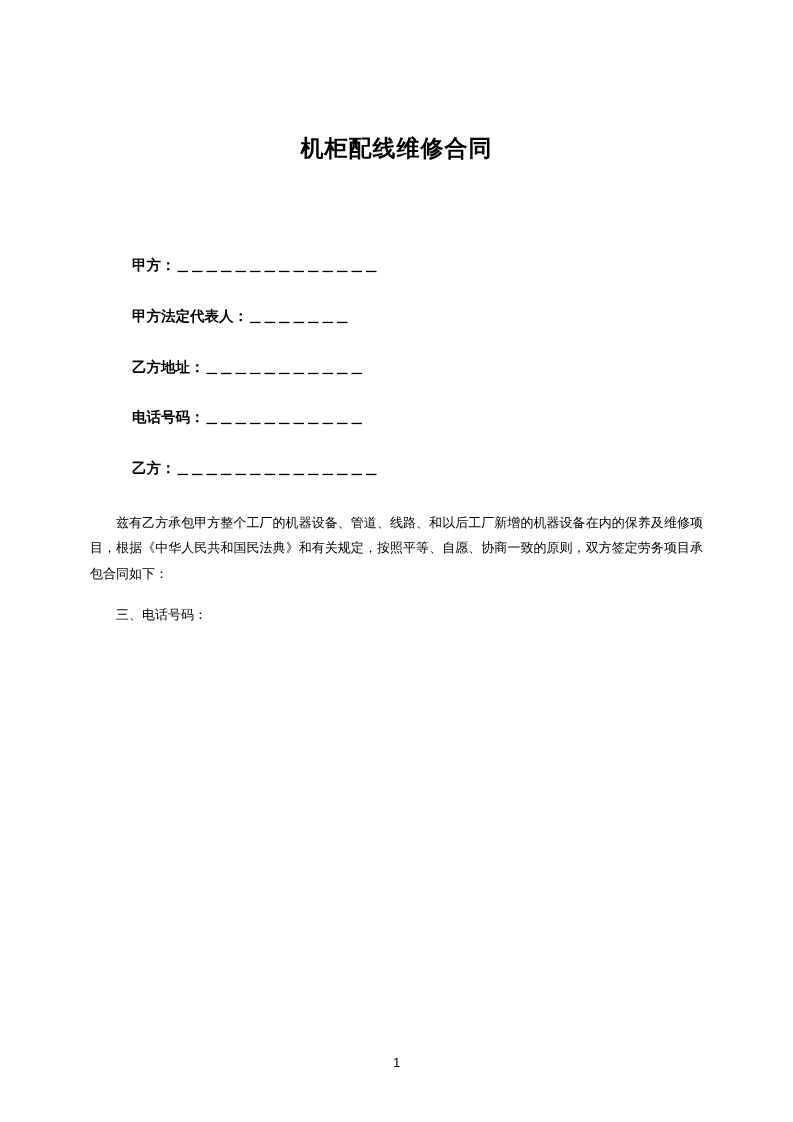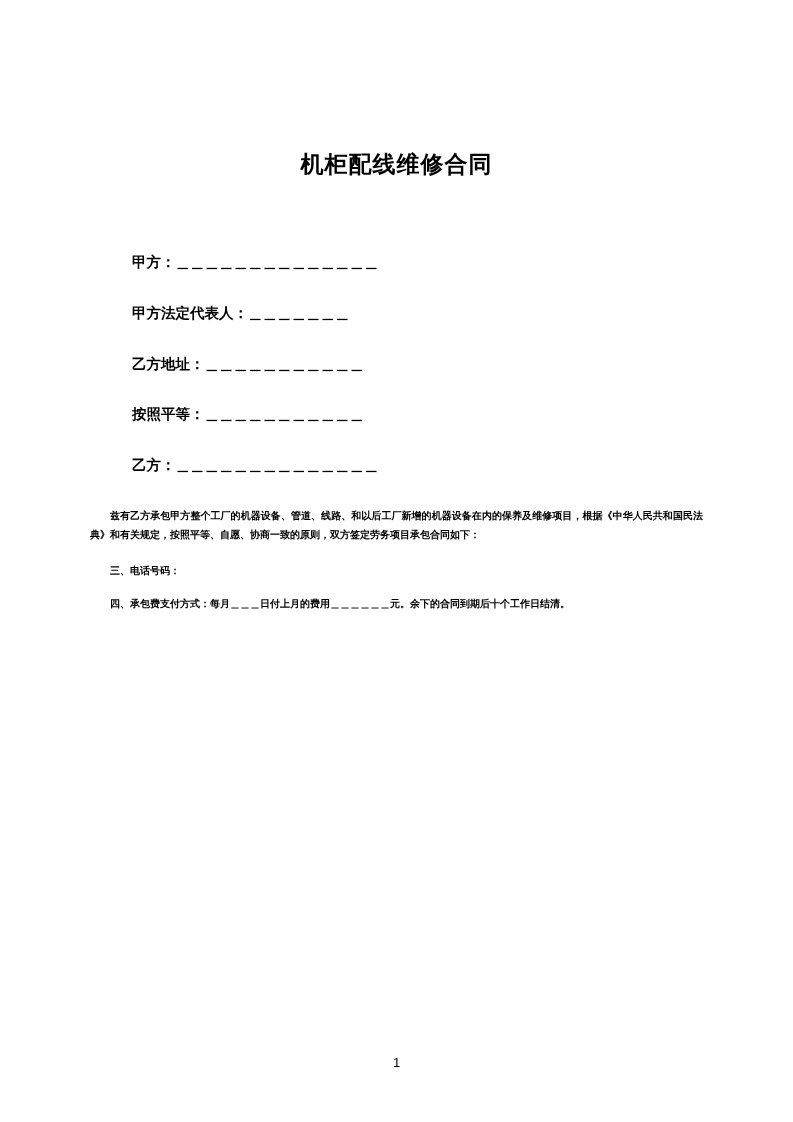--- a/index.html
+++ b/index.html
@@ -14,47 +14,48 @@
     font-family: "Liberation Sans", "DejaVu Sans", sans-serif;
     color: #000000;
     overflow: hidden;
   }
   .page {
     position: absolute;
     left: 0; top: 0;
     width: 793px;
     height: 1122px;
     box-sizing: border-box;
-    padding: 16px 90px;
+    padding: 0 90px;
   }
   .doc-title {
     margin-top: 132px;
     text-align: center;
     font-size: 23px;
     font-weight: bold;
     letter-spacing: 1px;
     line-height: 1.4;
   }
   .party-block {
-    margin-top: 72px;
+    margin-top: 92px;
+    font-family: Liberation Mono, monospace;
   }
   .party-line {
     font-size: 14.5px;
     font-weight: bold;
     line-height: 1.5;
     margin: 0 0 29px 0;
     padding-left: 42px;
     white-space: pre;
   }
   .body-block {
     margin-top: 14px;
   }
   p.para {
-    font-size: 10px;
-    font-weight: bold;
+    font-size: 13px;
+    font-weight: normal;
     line-height: 1.95;
     margin: 4px 0 16px 0;
     text-align: justify;
     text-indent: 2em;
   }
   p.para.tight {
     margin-bottom: 14px;
   }
   .page-number {
     position: absolute;
@@ -70,25 +71,24 @@
 <body>
 
 <div class="page">
 
   <div class="doc-title">机柜配线维修合同</div>
 
   <div class="party-block">
     <div class="party-line">甲方：＿＿＿＿＿＿＿＿＿＿＿＿＿＿</div>
     <div class="party-line">甲方法定代表人：＿＿＿＿＿＿＿</div>
     <div class="party-line">乙方地址：＿＿＿＿＿＿＿＿＿＿＿</div>
-    <div class="party-line">按照平等：＿＿＿＿＿＿＿＿＿＿＿</div>
+    <div class="party-line">电话号码：＿＿＿＿＿＿＿＿＿＿＿</div>
     <div class="party-line">乙方：＿＿＿＿＿＿＿＿＿＿＿＿＿＿</div>
   </div>
 
   <div class="body-block">
     <p class="para">兹有乙方承包甲方整个工厂的机器设备、管道、线路、和以后工厂新增的机器设备在内的保养及维修项目，根据《中华人民共和国民法典》和有关规定，按照平等、自愿、协商一致的原则，双方签定劳务项目承包合同如下：</p>
     <p class="para tight">三、电话号码：</p>
-    <p class="para">四、承包费支付方式：每月＿＿＿日付上月的费用＿＿＿＿＿＿元。余下的合同到期后十个工作日结清。</p>
   </div>
 
   <div class="page-number">1</div>
 
 </div>
 
 </body></html>

